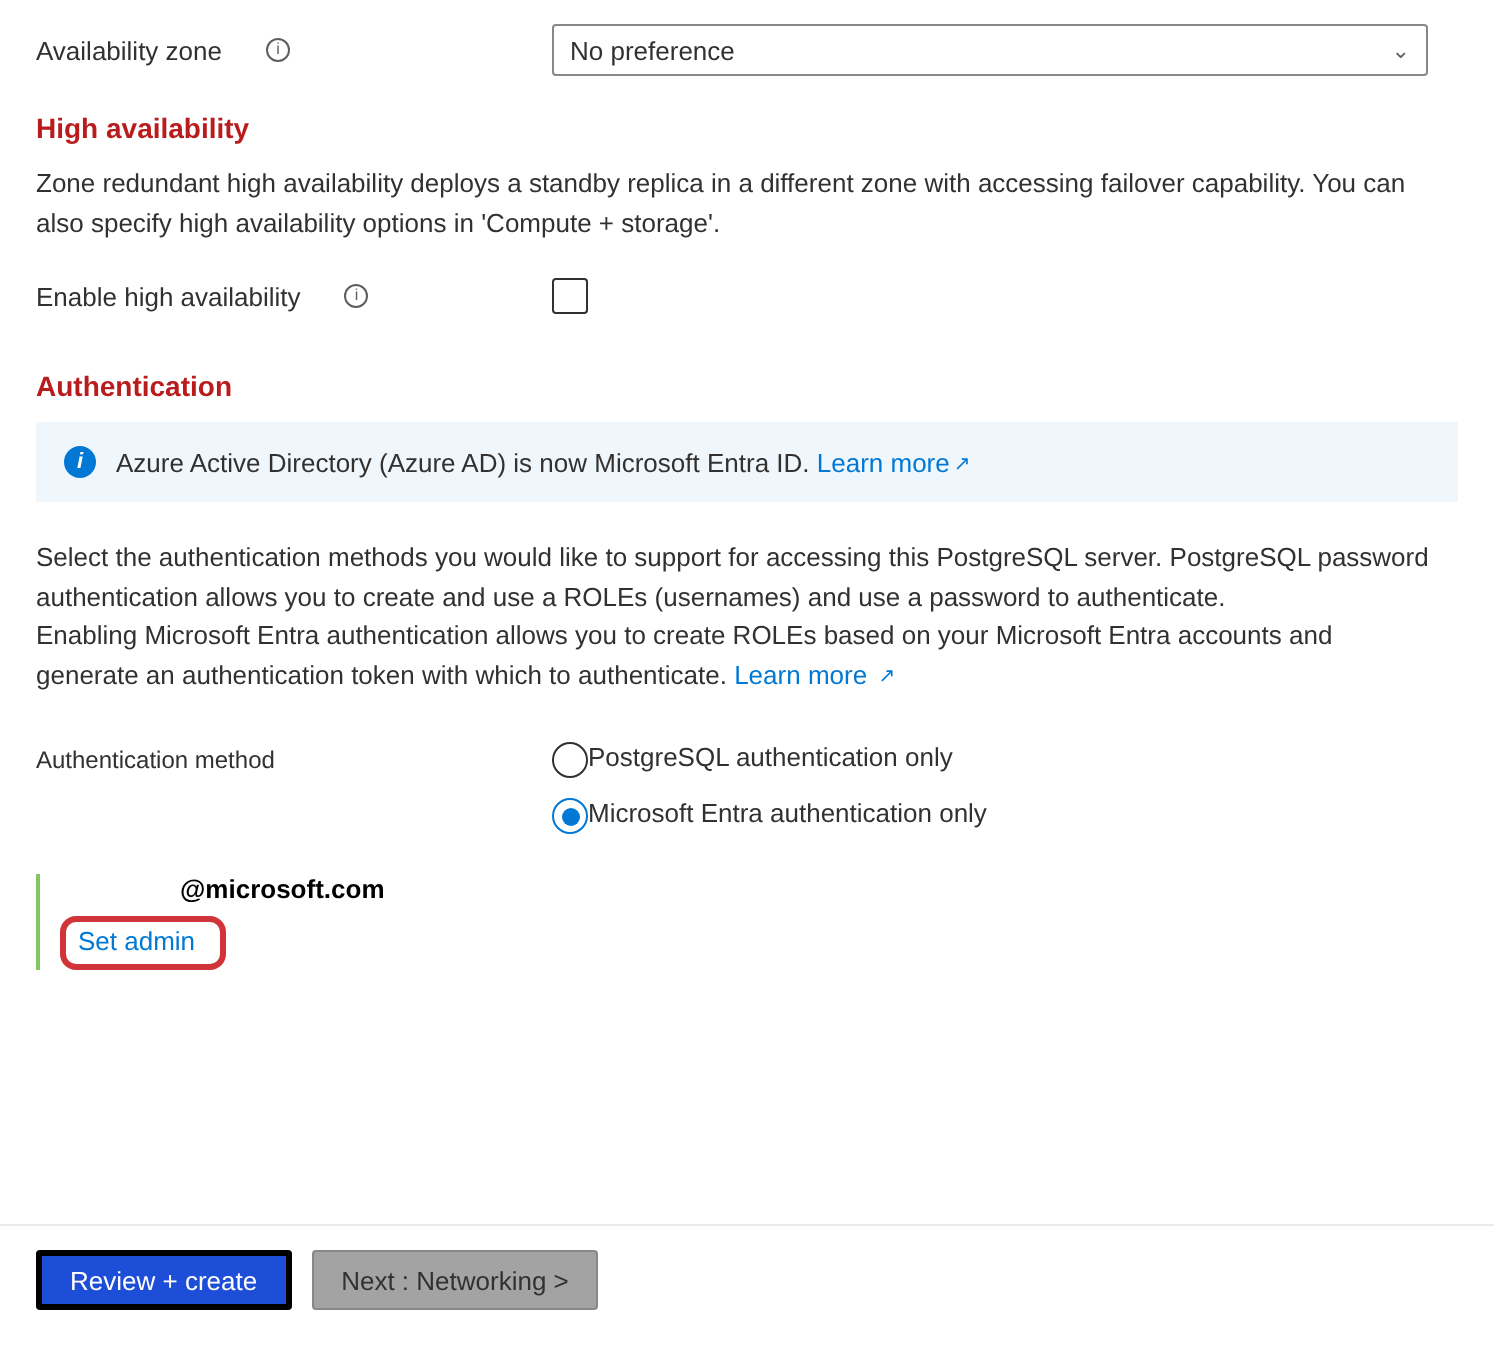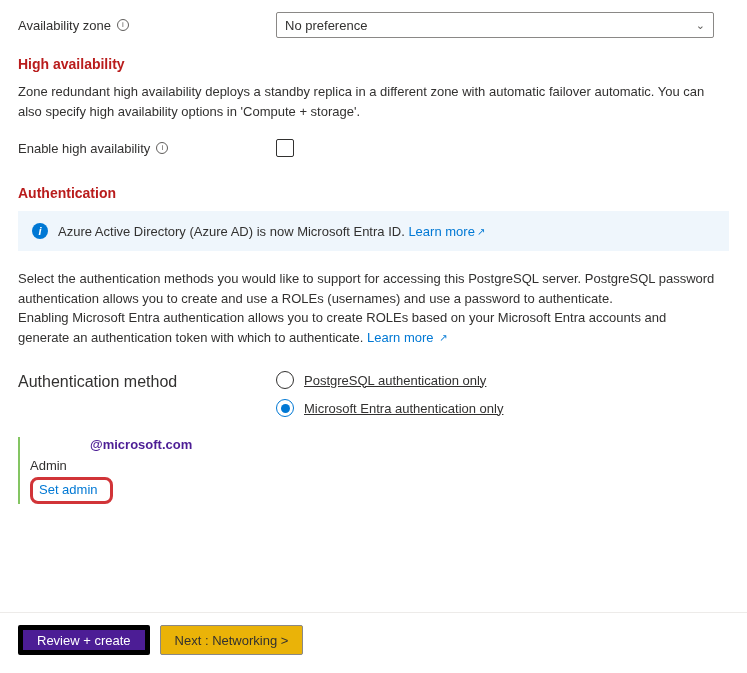--- a/index.html
+++ b/index.html
@@ -11,21 +11,21 @@
       width: 747px;
       height: 673px;
       position: relative;
       padding: 12px 18px 0 18px;
     }
     .field-row { display: flex; align-items: center; margin-bottom: 18px; }
     .field-label {
       width: 258px;
       display: flex;
       align-items: center;
-      gap: 6px;
+      gap: 22px;
       color: #323130;
       font-size: 13px;
       text-align: right;
     }
     .info-icon {
       display: inline-flex;
       align-items: center;
       justify-content: center;
       width: 12px; height: 12px;
       border: 1px solid #605e5c;
@@ -94,42 +94,42 @@
     .info-banner-text { font-size: 13px; color: #323130; }
     .link { color: #0078d4; cursor: pointer; }
     .ext-icon {
       display: inline-block;
       color: #0078d4;
       font-size: 10px;
       margin-left: 2px;
       transform: translateY(-1px);
     }
     .radio-group { display: flex; flex-direction: column; gap: 10px; }
-    .radio-row { display: flex; align-items: center; gap: 10px; cursor: pointer; text-decoration: underline; }
+    .radio-row { display: flex; align-items: flex-start; cursor: pointer; }
     .radio-outer {
       width: 18px; height: 18px;
       border: 1px solid #323130;
       border-radius: 50%;
       display: inline-flex;
       align-items: center;
       justify-content: center;
       flex-shrink: 0;
     }
     .radio-outer.selected { border-color: #0078d4; }
     .radio-inner {
       width: 9px; height: 9px;
       border-radius: 50%;
       background: #0078d4;
     }
     .admin-block {
       border-left: 2px solid #84c563;
       padding-left: 10px;
       margin-left: 0;
     }
-    .admin-email { font-weight: 700; color: #4c1d95; margin-bottom: 6px; padding-left: 60px; }
+    .admin-email { font-weight: 700; color: #000000; margin-bottom: 6px; padding-left: 60px; }
     .admin-role { color: #323130; margin-bottom: 4px; }
     .set-admin-wrap {
       display: inline-block;
       border: 3px solid #d13438;
       border-radius: 8px;
       padding: 2px 12px 4px 6px;
     }
     .footer-bar {
       position: absolute;
       left: 0; right: 0; bottom: 0;
@@ -142,41 +142,41 @@
     .btn {
       height: 30px;
       padding: 0 14px;
       font-size: 13px;
       border-radius: 2px;
       cursor: pointer;
       display: inline-flex;
       align-items: center;
       justify-content: center;
     }
-    .btn-primary { background: #4c1d95; color: #fff; border: 5px solid #000000; }
-    .btn-secondary { background: #eab308; color: #323130; border: 1px solid #8a8886; }
+    .btn-primary { background: #1d4ed8; color: #fff; border: 3px solid #000000; }
+    .btn-secondary { background: #a3a3a3; color: #323130; border: 1px solid #8a8886; }
     .auth-row { display: flex; align-items: flex-start; margin-bottom: 20px; }
-    .auth-label { width: 258px; padding-top: 2px; font-size: 16px; }
+    .auth-label { width: 258px; padding-top: 2px; font-size: 12px; }
   </style>
 </head>
 <body>
 
 <div class="field-row">
   <div class="field-label">
     <span>Availability zone</span>
     <span class="info-icon">i</span>
   </div>
   <div class="select-box">
     <span class="select-text">No preference</span>
     <span class="chevron">⌄</span>
   </div>
 </div>
 
 <div class="section-heading">High availability</div>
-<div class="section-desc">Zone redundant high availability deploys a standby replica in a different zone with automatic failover automatic. You can also specify high availability options in 'Compute + storage'.</div>
+<div class="section-desc">Zone redundant high availability deploys a standby replica in a different zone with accessing failover capability. You can also specify high availability options in 'Compute + storage'.</div>
 
 <div class="field-row">
   <div class="field-label">
     <span>Enable high availability</span>
     <span class="info-icon">i</span>
   </div>
   <div class="checkbox"></div>
 </div>
 
 <div class="section-heading" style="margin-top:28px">Authentication</div>
@@ -206,21 +206,20 @@
         </span>
       <span>Microsoft Entra authentication only</span>
     </div>
   </div>
 </div>
 
 <div class="auth-row">
   <div>
     <div class="admin-block">
       <div class="admin-email">@microsoft.com</div>
-      <div class="admin-role">Admin</div>
       <div class="set-admin-wrap">
         <span class="link">Set admin</span>
       </div>
     </div>
   </div>
 </div>
 
 <div class="footer-bar">
   <div class="btn btn-primary">Review + create</div>
   <div class="btn btn-secondary">Next : Networking &gt;</div>

